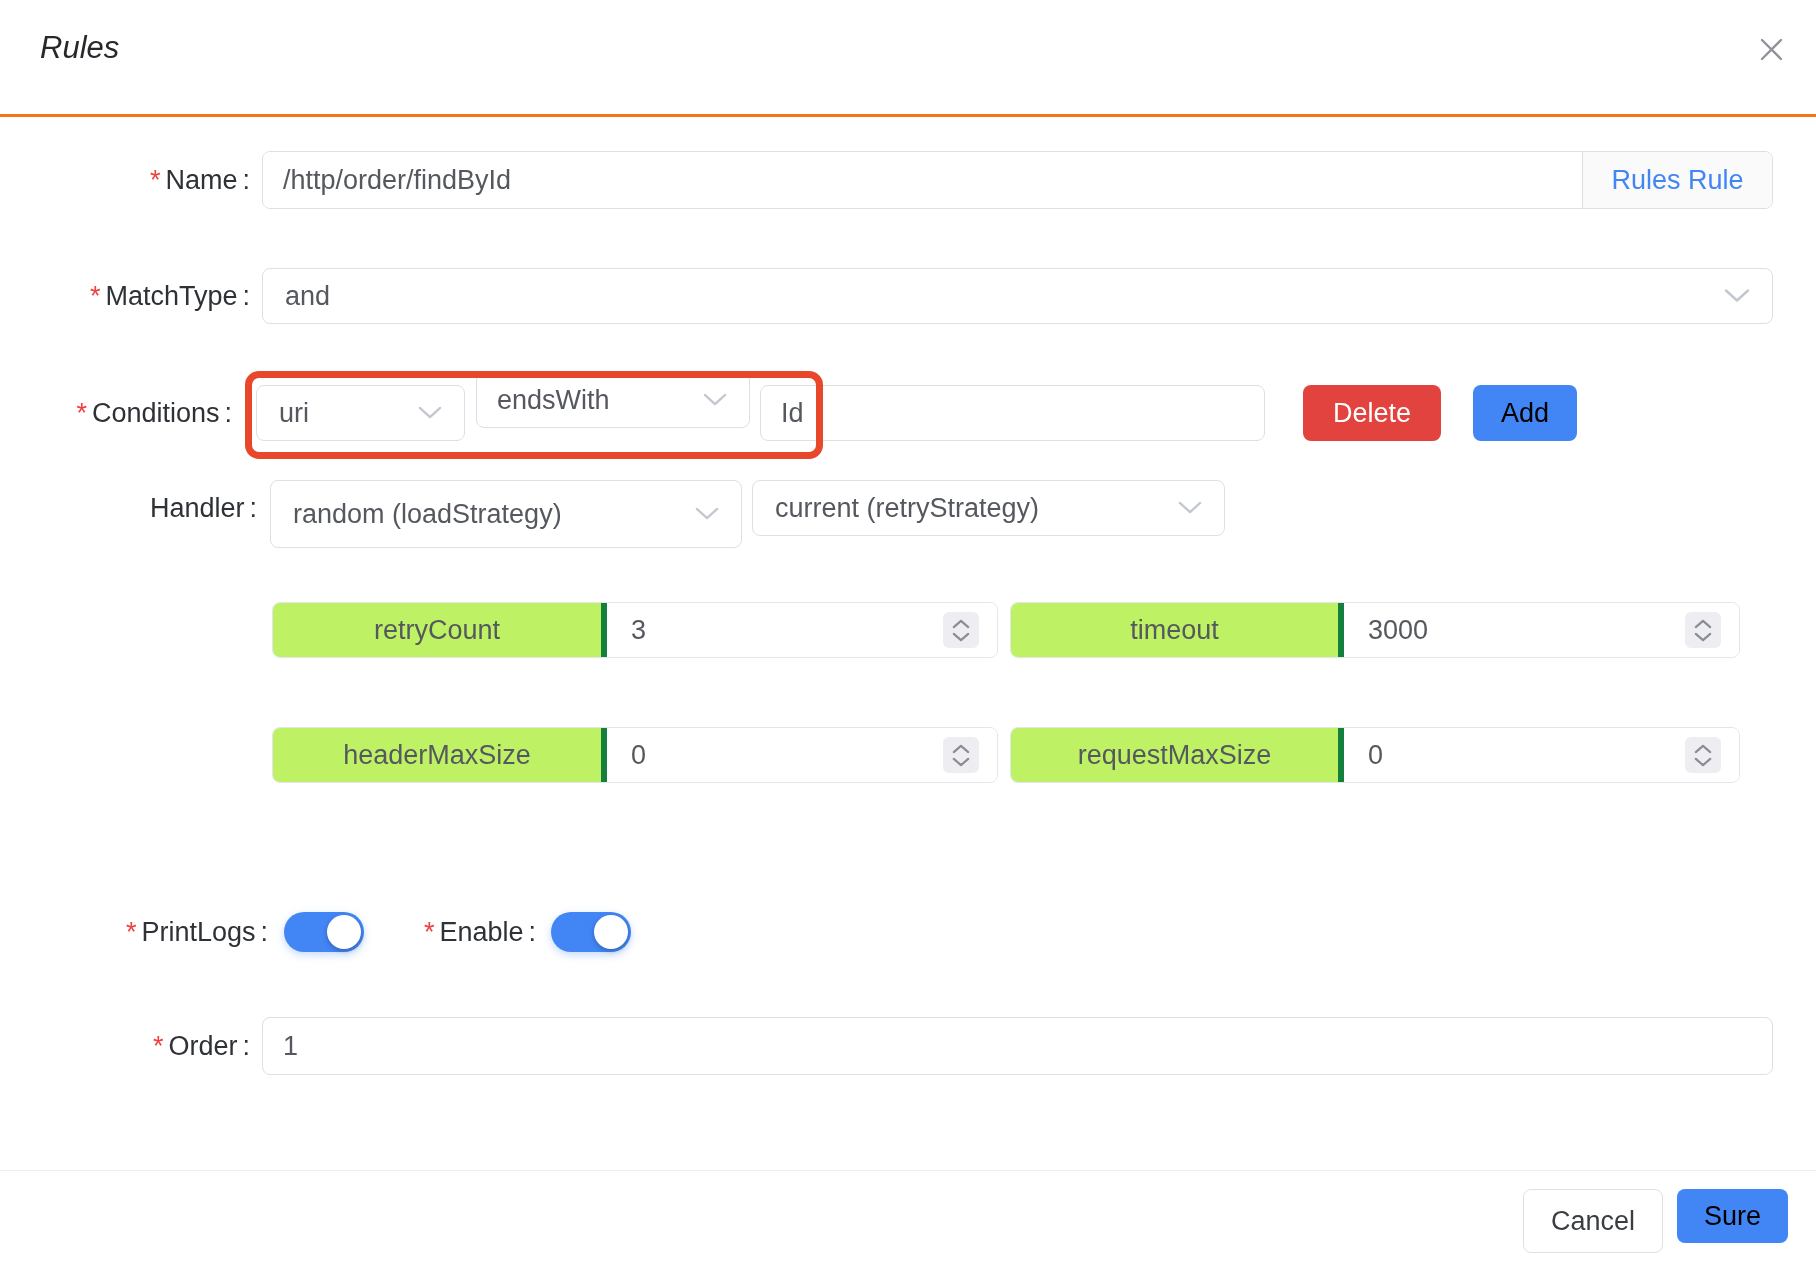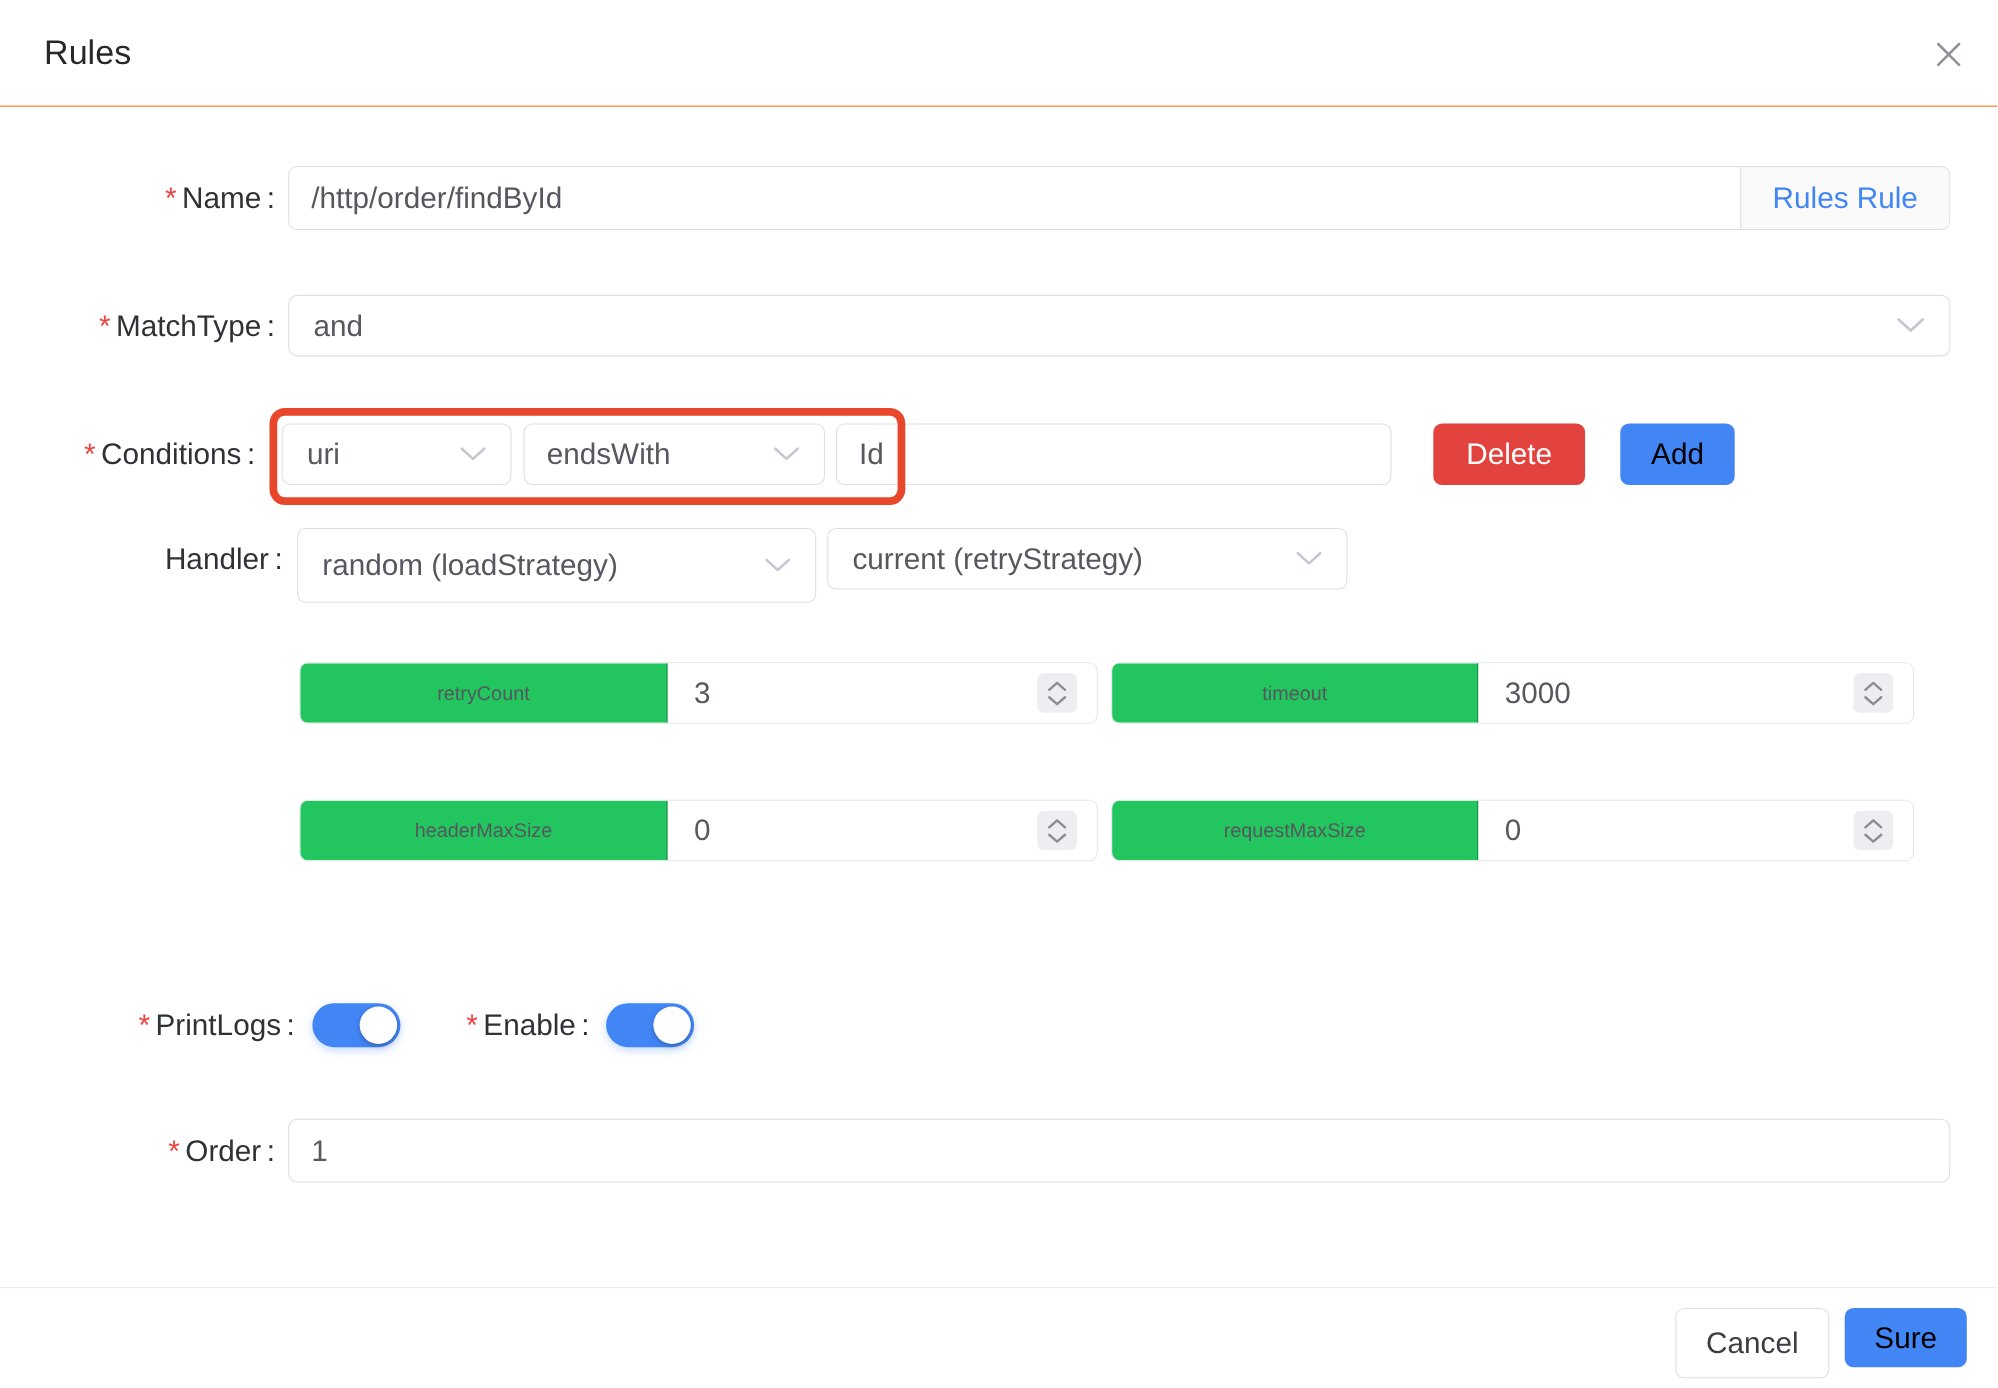--- a/index.html
+++ b/index.html
@@ -9,21 +9,21 @@
     --required:#f04141;
     --border:#dcdfe6;
     --text-dark:#2e3136;
     --text-gray:#55585e;
   }
   *{margin:0;padding:0;box-sizing:border-box;}
   body{font-family:"Liberation Sans",sans-serif;background:#fff;}
   .dialog{position:relative;width:1816px;height:1262px;background:#fff;overflow:hidden;}
 
   
-  .header{position:absolute;top:0;left:0;width:100%;height:97px;border-bottom:1px solid #f97316;}
+  .header{position:absolute;top:0;left:0;width:100%;height:117px;border-bottom:3px solid #f97316;font-style:italic;}
   .title{position:absolute;left:40px;top:0;line-height:96px;font-size:31px;font-weight:500;color:#26282b;}
   .close-btn{position:absolute;right:24px;top:28px;width:42px;height:42px;display:flex;align-items:center;justify-content:center;cursor:pointer;}
 
   
   .row-label{position:absolute;text-align:right;font-size:27px;color:var(--text-dark);white-space:nowrap;}
   .req{color:var(--required);margin-right:5px;}
   .colon{margin-left:5px;}
 
   
   .ctl{position:absolute;border:1px solid var(--border);border-radius:8px;background:#fff;font-size:27px;color:var(--text-gray);}
@@ -40,21 +40,21 @@
   .highlight-box{position:absolute;left:245px;top:371px;width:578px;height:88px;border:7px solid var(--highlight-box);border-radius:14px;pointer-events:none;z-index:5;}
 
   
   .btn{position:absolute;display:flex;align-items:center;justify-content:center;font-size:27px;border-radius:8px;cursor:pointer;}
   .btn-danger{background:var(--danger);color:#fff;}
   .btn-primary{background:var(--primary);color:#000000;}
   .btn-plain{background:#fff;border:1px solid var(--border);color:#3a3d42;}
 
   
   .num-group{position:absolute;display:flex;height:56px;border:1px solid #e2e5ea;border-radius:8px;overflow:hidden;background:#fff;}
-  .num-label{background:#22c55e;border-right:1px solid #15803d;display:flex;align-items:center;justify-content:center;font-size:18px;color:var(--text-gray);}
+  .num-label{background:#bef264;border-right:6px solid #15803d;display:flex;align-items:center;justify-content:center;font-size:27px;color:var(--text-gray);}
   .num-value{flex:1;position:relative;display:flex;align-items:center;padding-left:24px;font-size:27px;color:var(--text-gray);background:#fff;}
   .stepper{position:absolute;right:18px;top:50%;transform:translateY(-50%);width:36px;height:36px;background:#ededf2;border-radius:6px;display:flex;flex-direction:column;align-items:center;justify-content:center;gap:3px;cursor:pointer;}
 
   
   .switch{position:absolute;width:80px;height:40px;border-radius:20px;background:var(--primary);cursor:pointer;box-shadow:0 3px 8px rgba(66,133,244,.30);}
   .switch .knob{position:absolute;right:3px;top:3px;width:34px;height:34px;border-radius:50%;background:#fff;box-shadow:0 2px 5px rgba(0,0,0,.25);}
 
   
   .footer{position:absolute;left:0;bottom:0;width:100%;height:92px;border-top:1px solid #ececee;background:#fff;}
 </style>
@@ -100,21 +100,21 @@
 
   <div class="ctl select" style="left:256px;top:385px;width:209px;height:56px;">
     <span>uri</span>
     <span class="chev">
       <svg width="24" height="14" viewBox="0 0 26 15">
           <polyline points="2,2 13,12 24,2" fill="none" stroke="#c3c7cf" stroke-width="2.5" stroke-linecap="round" stroke-linejoin="round"></polyline>
         </svg>
     </span>
   </div>
 
-  <div class="ctl select" style="left:476px;top:385px;width:274px;height:56px;padding-left:20px;">
+  <div class="ctl select" style="left:476px;top:372px;width:274px;height:56px;padding-left:20px;">
     <span>endsWith</span>
     <span class="chev">
       <svg width="24" height="14" viewBox="0 0 26 15">
           <polyline points="2,2 13,12 24,2" fill="none" stroke="#c3c7cf" stroke-width="2.5" stroke-linecap="round" stroke-linejoin="round"></polyline>
         </svg>
     </span>
   </div>
 
   <input type="text" class="ctl" style="left: 760px; top: 385px; width: 505px; height: 56px;" value="Id">
 

